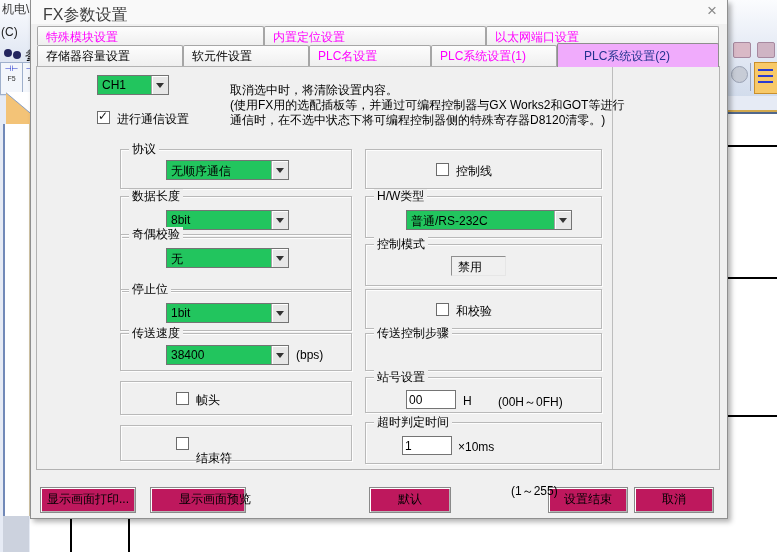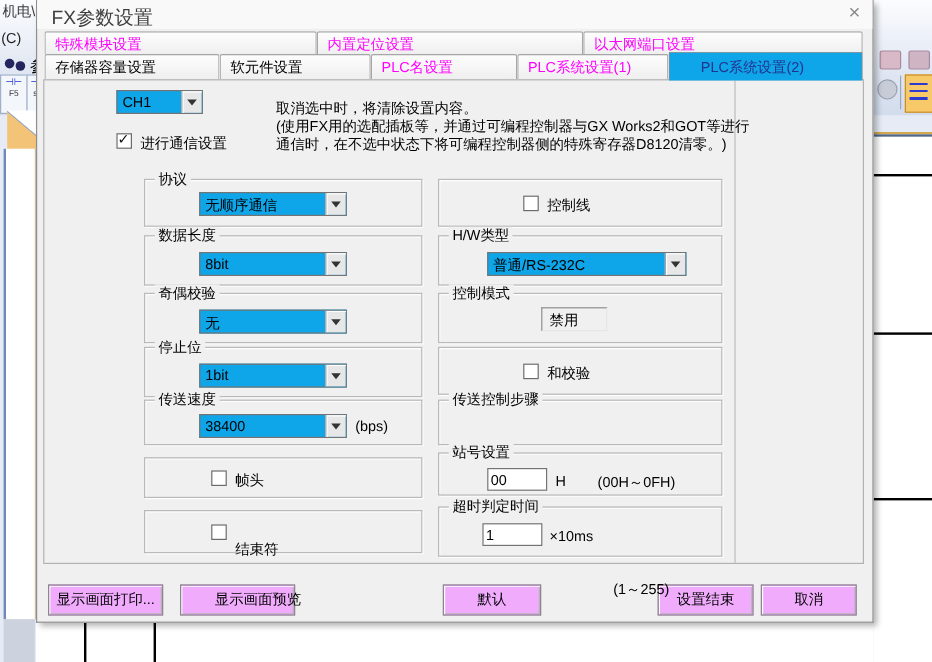--- a/index.html
+++ b/index.html
@@ -52,36 +52,36 @@
   .titlebar{position:absolute;left:0;top:0;width:100%;height:24px;background:#f9f9f9;}
   .title{position:absolute;left:12px;top:5px;font-size:16px;color:#3f3f3f;}
   .close{position:absolute;right:10px;top:1px;font-size:17px;color:#8a8a8a;cursor:pointer;}
 
   .tab{position:absolute;box-sizing:border-box;height:19px;
     background:linear-gradient(#fdfdfd,#efefef);
     border:1px solid #a6a6a6;border-bottom:none;border-radius:2px 2px 0 0;}
   .tabrow1 .tab{top:26px;}
   .tabrow2 .tab{top:45px;height:21px;}
   .tab .tab-label{position:absolute;left:8px;top:2px;font-size:12px;white-space:nowrap;}
-  .tab.selected{top:43px;height:24px;background:#0ea5e9;border-color:#8e8e8e;z-index:3;}
+  .tab.selected{top:43px;height:24px;background:#f0abfc;border-color:#8e8e8e;z-index:3;}
   .tab.selected .tab-label{left:26px;top:4px;}
   .c-magenta{color:#ff00ff;}
   .c-black{color:#000;}
   .c-navy{color:#22338f;}
 
   .panel{position:absolute;left:5px;top:66px;width:684px;height:404px;
     box-sizing:border-box;border:1px solid #b2b2b2;background:#f0f0f0;z-index:2;}
   .panel-sep{position:absolute;left:575px;top:0;width:1px;height:402px;background:#bdbdbd;}
 
   .groupbox,.plainbox{position:absolute;box-sizing:border-box;
     border:1px solid #b9b9b9;box-shadow:1px 1px 0 #fdfdfd,inset 1px 1px 0 #fdfdfd;}
   .legend{position:absolute;top:-8px;left:8px;background:#f0f0f0;padding:0 3px;
     font-size:12px;color:#000;white-space:nowrap;line-height:14px;}
 
-  .combo{position:absolute;box-sizing:border-box;height:20px;background:#0ea5e9;
+  .combo{position:absolute;box-sizing:border-box;height:20px;background:#22c55e;
     border:1px solid #747474;cursor:default;}
   .combo-text{position:absolute;left:4px;top:2px;font-size:12px;color:#000;white-space:nowrap;}
   .combo-btn{position:absolute;right:0;top:0;width:17px;height:100%;background:#e7e7e7;
     border-left:1px solid #a3a3a3;box-shadow:inset 1px 1px 0 #fff;box-sizing:border-box;}
   .arrow-down{position:absolute;left:4px;top:7px;width:0;height:0;
     border:4px solid transparent;border-top:5px solid #333;}
 
   .cb{position:absolute;width:13px;height:13px;background:#fff;
     border:1px solid #6b6b6b;box-sizing:border-box;}
   .cb-mark{display:none;position:absolute;left:0;top:-3px;font-size:12px;font-weight:bold;color:#111;}
@@ -92,21 +92,21 @@
     border:1px solid #747474;font-size:12px;padding:0 2px;
     font-family:"Liberation Sans","DejaVu Sans",sans-serif;}
   .static-field{position:absolute;box-sizing:border-box;height:20px;background:#f0f0f0;
     border:1px solid;border-color:#8f8f8f #e6e6e6 #e6e6e6 #8f8f8f;
     font-size:12px;padding:2px 0 0 6px;}
   .unit{position:absolute;font-size:12px;color:#000;white-space:nowrap;}
 
   .note-line{font-size:12px;color:#000;line-height:15px;white-space:nowrap;}
   .note-wrap{position:absolute;left:193px;top:16px;width:490px;}
 
-  .win-btn{position:absolute;top:487px;height:26px;background:#f0abfc;
+  .win-btn{position:absolute;top:487px;height:26px;background:#be185d;
     border:1px solid #898989;box-shadow:inset 1px 1px 0 #fff,inset -1px -1px 0 #b5b5b5;
     box-sizing:border-box;font-size:12px;color:#000;text-align:center;
     line-height:23px;cursor:pointer;white-space:nowrap;}
 </style>
 </head>
 <body>
 
 <div class="stage">
 
   <div class="abs bg-toolbar"></div>
@@ -215,21 +215,21 @@
       <div class="groupbox" style="left:83px;top:129px;width:232px;height:42px;">
         <span class="legend">数据长度</span>
         <div class="combo" style="left:45px;top:13px;width:123px;">
           <span class="combo-text">8bit</span>
           <span class="combo-btn">
               <span class="arrow-down"></span>
             </span>
         </div>
       </div>
 
-      <div class="groupbox" style="left:83px;top:177px;width:232px;height:42px;">
+      <div class="groupbox" style="left:83px;top:167px;width:232px;height:58px;">
         <span class="legend">奇偶校验</span>
         <div class="combo" style="left:45px;top:13px;width:123px;">
           <span class="combo-text">无</span>
           <span class="combo-btn">
               <span class="arrow-down"></span>
             </span>
         </div>
       </div>
 
       <div class="groupbox" style="left:83px;top:222px;width:232px;height:42px;">

